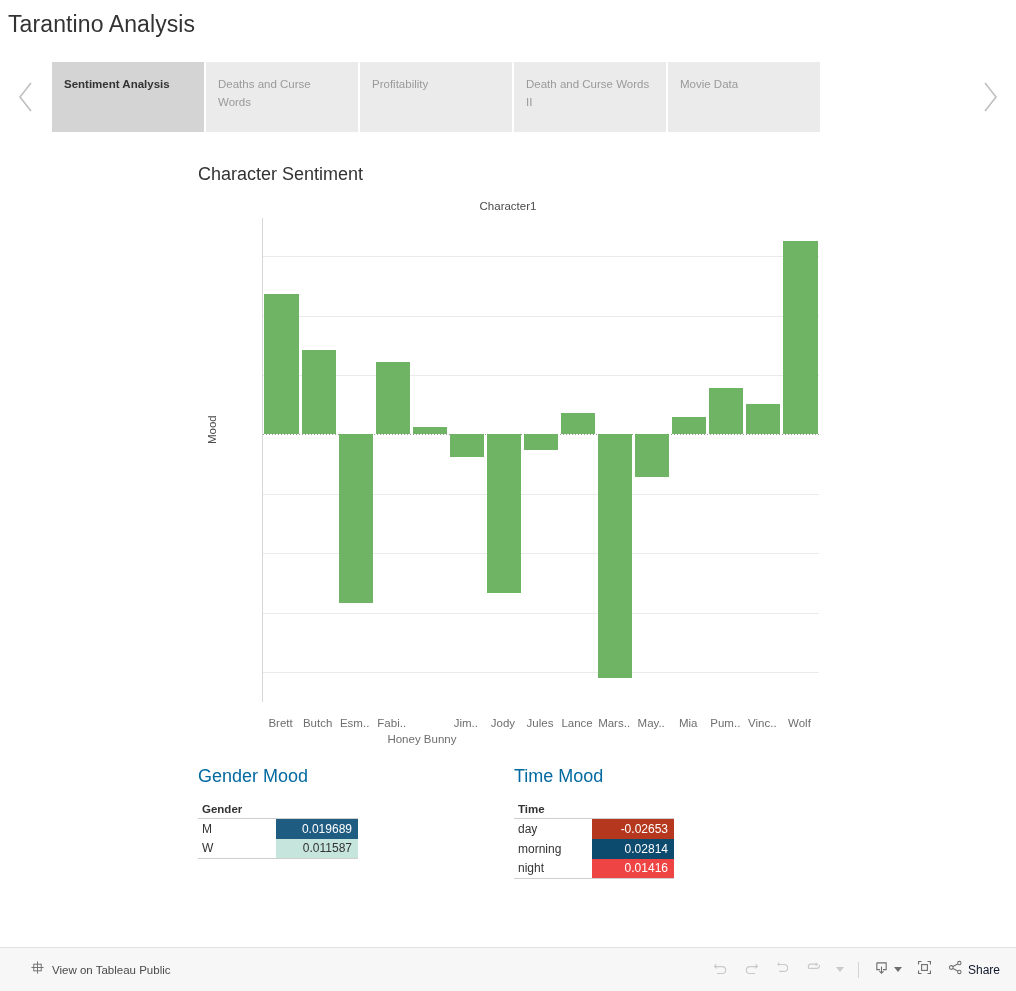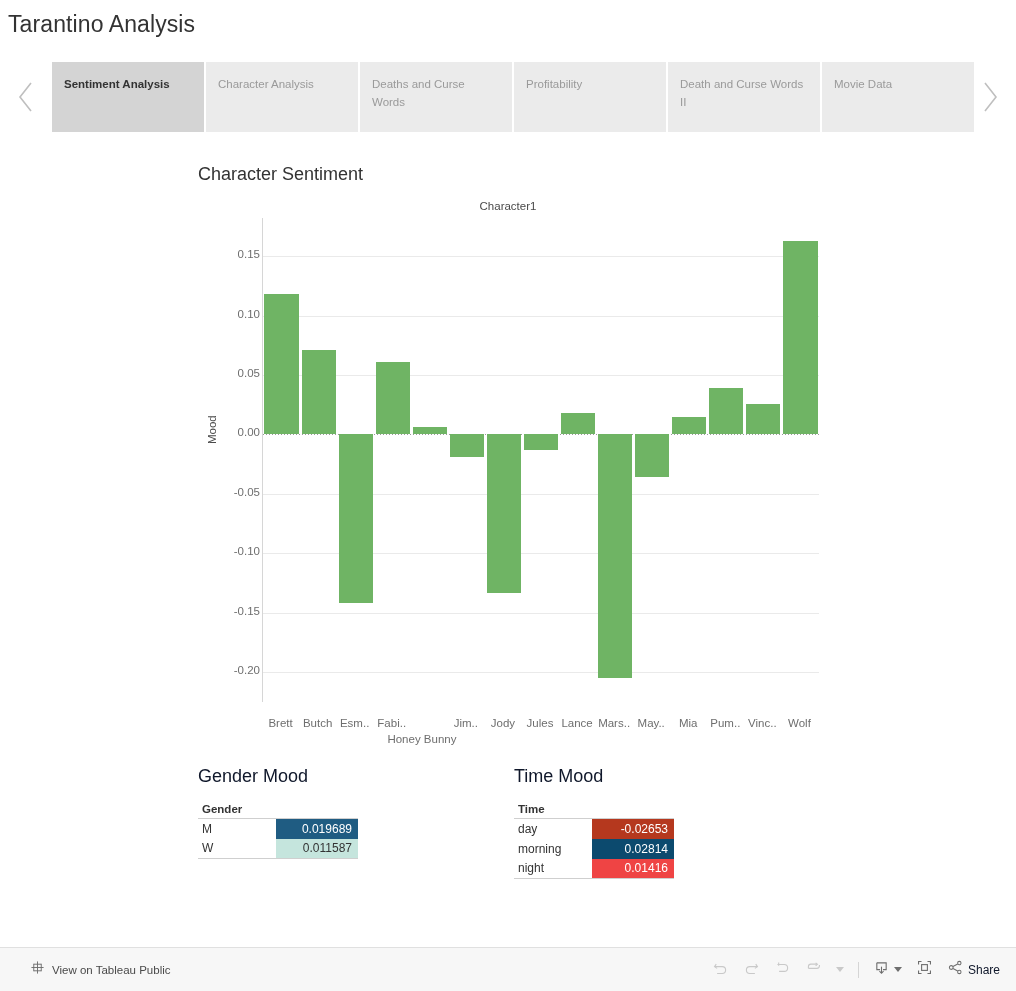--- a/index.html
+++ b/index.html
@@ -85,21 +85,21 @@
   .xlabels { position: absolute; left: 64px; top: 518px; width: 556px; height: 46px; }
   .xlabel {
     position: absolute; top: 0; font-size: 11.5px; color: #6e6e6e;
     text-align: center; line-height: 18px;
   }
 
   
   .mini { position: absolute; }
   #gender-mood { left: 198px; top: 766px; }
   #time-mood   { left: 514px; top: 766px; }
-  .mini h3 { margin: 0; font-size: 18px; font-weight: 400; color: #0f172a; }
+  .mini h3 { margin: 0; font-size: 18px; font-weight: 400; color: #0369a1; }
   .mini-table { margin-top: 16px; border-collapse: collapse; }
   .mini-table th {
     font-size: 11.5px; color: #333333; font-weight: 700; text-align: left;
     padding: 0 6px 3px 4px; border-bottom: 1px solid #cfcfcf;
   }
   .mini-table th.val { border-bottom: 1px solid #cfcfcf; }
   .mini-table td {
     font-size: 12px; color: #333333; padding: 2px 4px; height: 20px;
   }
   .mini-table td.key { width: 78px; }
@@ -137,23 +137,20 @@
         <svg width="20" height="34" viewBox="0 0 20 34" fill="none" stroke="#bfbfbf" stroke-width="1.6">
           <polyline points="15,3 4,17 15,31"></polyline>
         </svg>
       </span>
     </div>
     <div class="tabs-wrap">
       <div class="tab active">
         <span>Sentiment Analysis</span>
       </div>
       <div class="tab">
-        <span>Character Analysis</span>
-      </div>
-      <div class="tab">
         <span>Deaths and Curse Words</span>
       </div>
       <div class="tab">
         <span>Profitability</span>
       </div>
       <div class="tab">
         <span>Death and Curse Words II</span>
       </div>
       <div class="tab">
         <span>Movie Data</span>
@@ -166,30 +163,20 @@
         </svg>
       </span>
     </div>
   </div>
 
   <div class="panel-title" id="char-sent-title">Character Sentiment</div>
 
   <div class="chart-area">
     <div class="chart-col-head">Character1</div>
     <div class="axis-title">Mood</div>
-    <div class="ylabels" id="y-labels">
-        <div class="ytick" style="top: 52.0541px;">0.15</div>
-        <div class="ytick" style="top: 111.514px;">0.10</div>
-        <div class="ytick" style="top: 170.973px;">0.05</div>
-        <div class="ytick" style="top: 230.432px;">0.00</div>
-        <div class="ytick" style="top: 289.892px;">-0.05</div>
-        <div class="ytick" style="top: 349.351px;">-0.10</div>
-        <div class="ytick" style="top: 408.811px;">-0.15</div>
-        <div class="ytick" style="top: 468.27px;">-0.20</div>
-      </div>
     <div class="plot" id="plot">
         <div class="gridline" style="top: 38.0541px;"></div>
         <div class="gridline" style="top: 97.5135px;"></div>
         <div class="gridline" style="top: 156.973px;"></div>
         <div class="zeroline" style="top: 216.432px;"></div>
         <div class="gridline" style="top: 275.892px;"></div>
         <div class="gridline" style="top: 335.351px;"></div>
         <div class="gridline" style="top: 394.811px;"></div>
         <div class="gridline" style="top: 454.27px;"></div>
         <div class="bar" style="background: rgb(111, 180, 100); left: 1.48267px; width: 34.1013px; top: 76.1081px; height: 140.324px;"></div>

